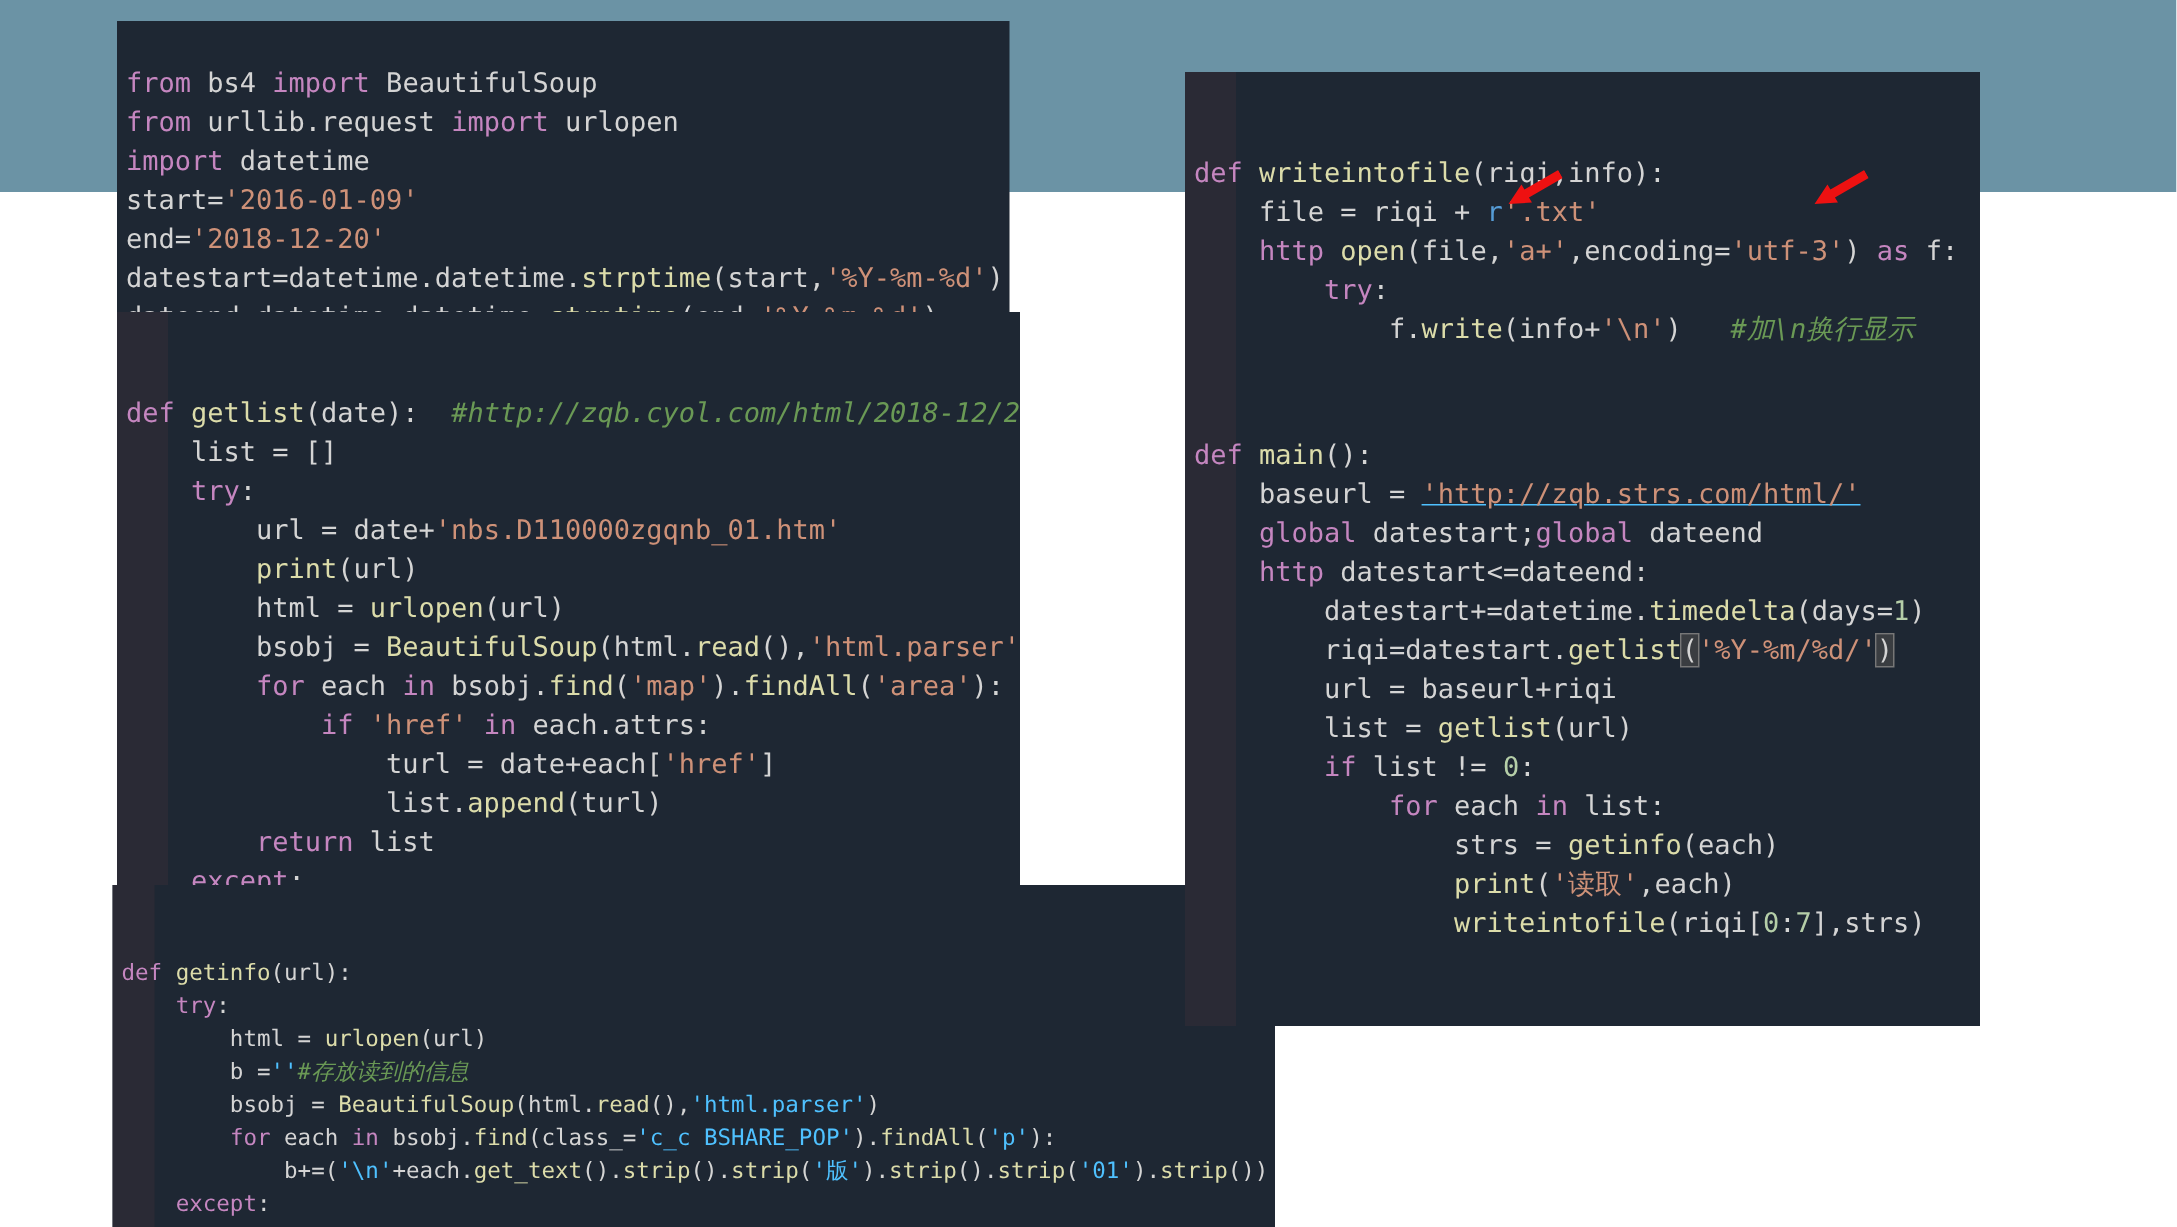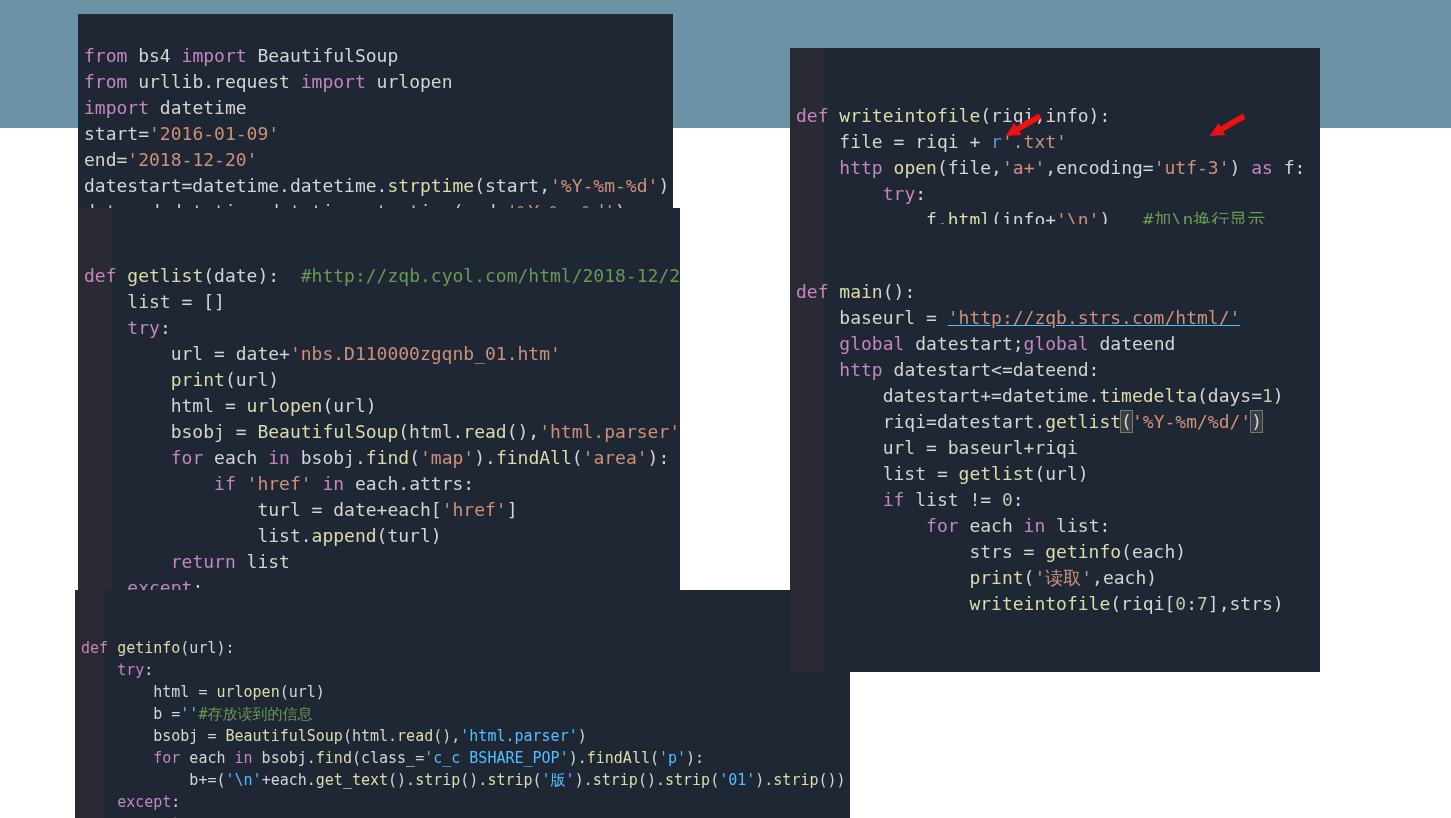--- a/index.html
+++ b/index.html
@@ -51,21 +51,21 @@
     position:absolute; left:0; top:0; bottom:0; width:34px;
     background: var(--bg-gutter);
   }
   .code-block pre { margin:0; padding:3px 10px 3px 6px; position:relative; }
   .kw   { color: var(--kw); }
   .blue { color: var(--blue); }
   .fn   { color: var(--ident); }
   .str  { color: var(--str); }
   .strb { color: var(--strblue); }
   .num  { color: var(--num); }
-  .cmt  { color: var(--cmt); }
+  .cmt  { color: var(--cmt); font-style: italic; }
   .u    { text-decoration: underline; text-decoration-color: #4fc1ff; }
   .boxhl { background: #3a3d41; outline:1px solid #777; }
 
   
   .arrow {
     position:absolute; width:40px; height:16px; z-index:5;
     pointer-events:none;
   }
   .arrow svg { width:100%; height:100%; }
 
@@ -117,37 +117,37 @@
         <span class="kw">return</span>
      b</pre>
   </div>
 
   <div class="code-block" style="left:790px; top:48px; width:530px;">
     <div class="gutter-stripe"></div>
 <pre><span class="kw">def</span> <span class="fn">writeintofile</span>(riqi,info):
     file = riqi + <span class="blue">r</span><span class="str">'.txt'</span>
     <span class="kw">http</span> <span class="fn">open</span>(file,<span class="str">'a+'</span>,encoding=<span class="str">'utf-3'</span>) <span class="kw">as</span> f:
         <span class="kw">try</span>:
-            f.<span class="fn">html</span>(info+<span class="str">'\n'</span>)   <span class="cmt">#加\n换行显示</span>
+            f.<span class="fn">write</span>(info+<span class="str">'\n'</span>)   <span class="cmt">#加\n换行显示</span>
         <span class="kw">except</span>:
             f.<span class="fn">close</span>()</pre>
   </div>
 
   <div class="arrow" style="left:1003px; top:118px; transform:rotate(-30deg);">
     <svg viewBox="0 0 40 16">
         <polygon points="0,8 14,1 14,5 40,5 40,11 14,11 14,15" fill="#e11"></polygon>
       </svg>
   </div>
   <div class="arrow" style="left:1207px; top:118px; transform:rotate(-30deg);">
     <svg viewBox="0 0 40 16">
         <polygon points="0,8 14,1 14,5 40,5 40,11 14,11 14,15" fill="#e11"></polygon>
       </svg>
   </div>
 
-  <div class="code-block" style="left:790px; top:224px; width:530px;">
+  <div class="code-block" style="left:790px; top:236px; width:530px;">
     <div class="gutter-stripe"></div>
 <pre><span class="kw">def</span> <span class="fn">main</span>():
     baseurl = <span class="str u">'http://zqb.strs.com/html/'</span>
     <span class="kw">global</span> datestart;<span class="kw">global</span> dateend
     <span class="kw">http</span> datestart&lt;=dateend:
         datestart+=datetime.<span class="fn">timedelta</span>(days=<span class="num">1</span>)
         riqi=datestart.<span class="fn">getlist</span><span class="boxhl">(</span><span class="str">'%Y-%m/%d/'</span><span class="boxhl">)</span>
         url = baseurl+riqi
         list = <span class="fn">getlist</span>(url)
         <span class="kw">if</span> list != <span class="num">0</span>:

